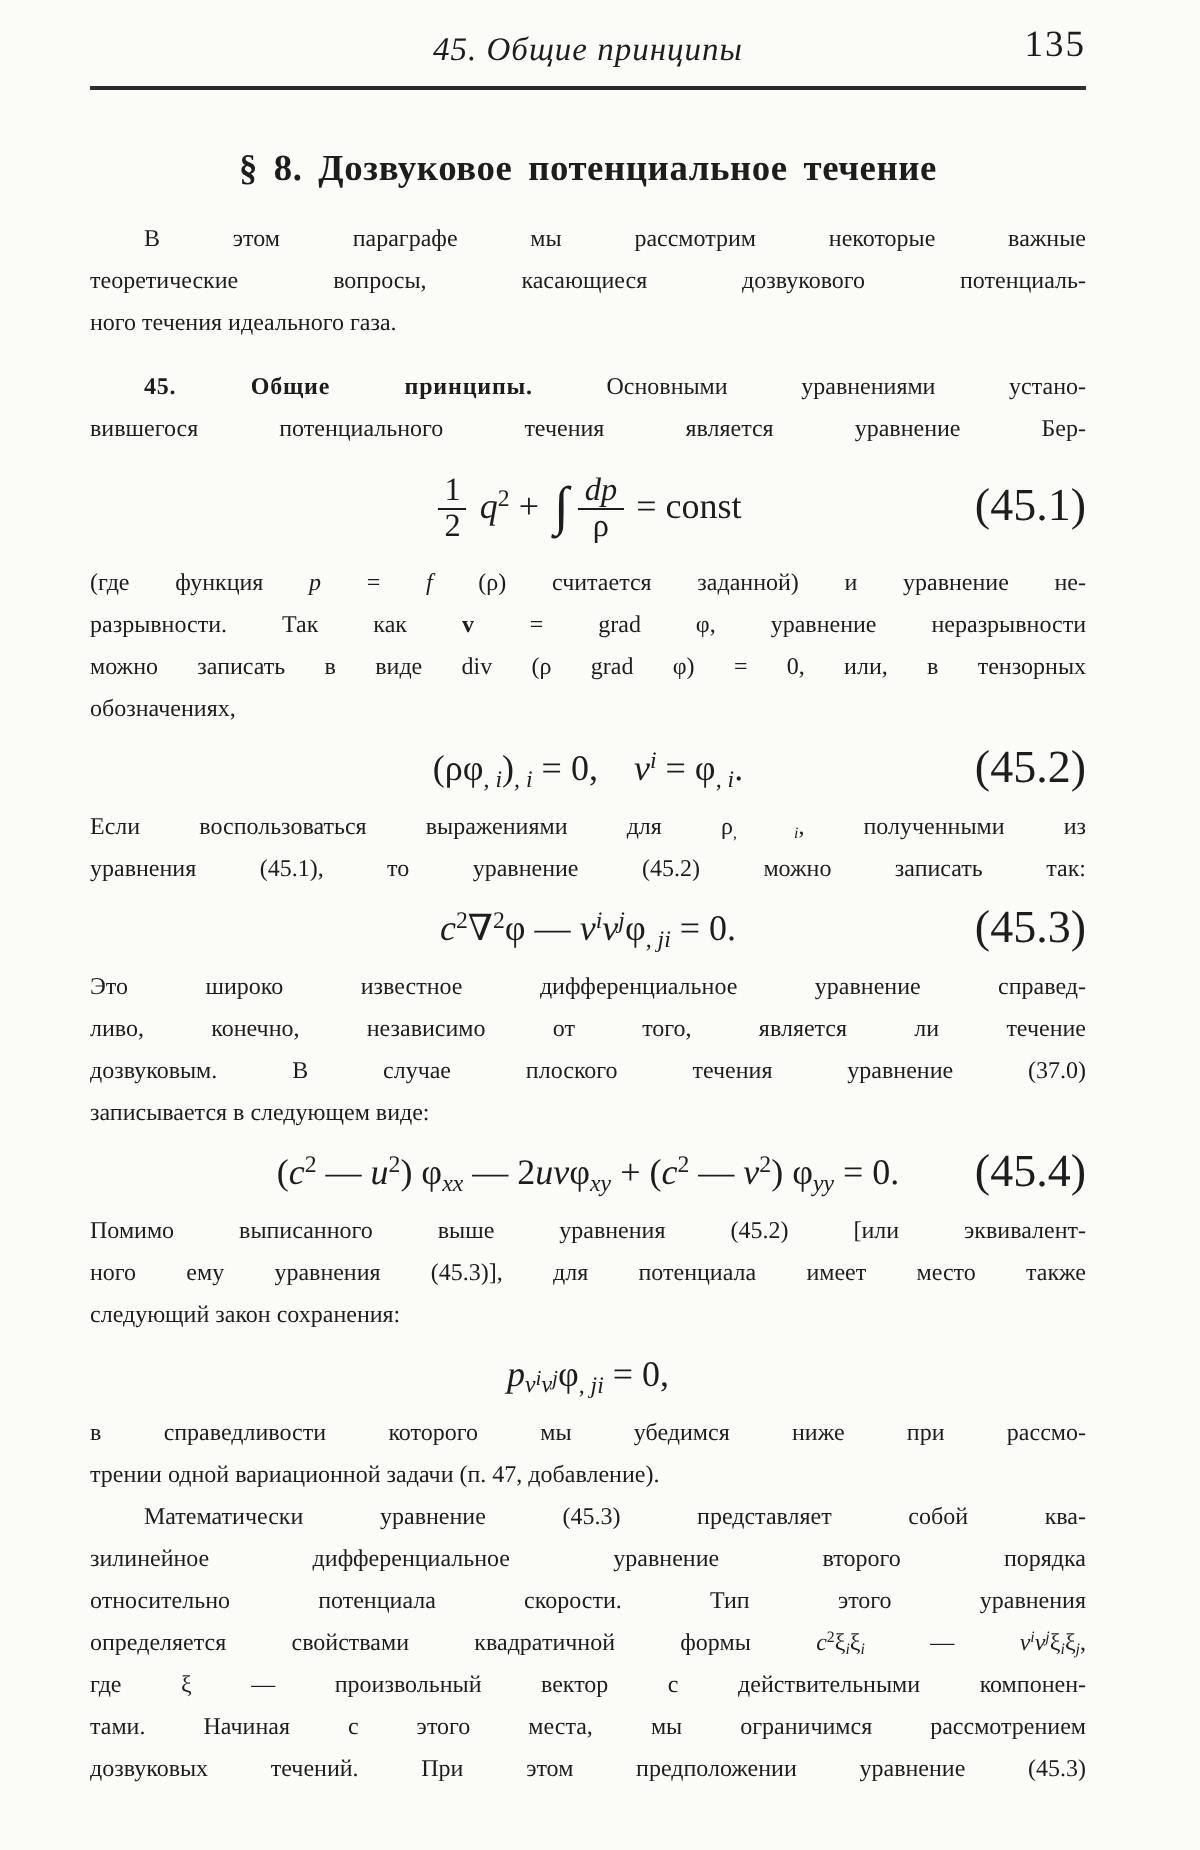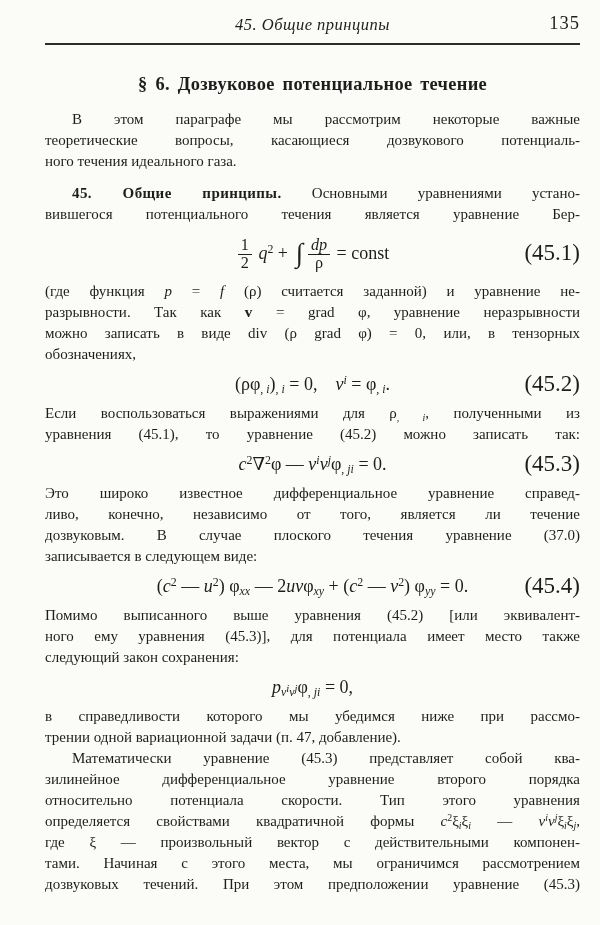--- a/index.html
+++ b/index.html
@@ -6,21 +6,21 @@
   body{
     width:600px;height:925px;
     background:#fbfbf8;
     overflow:hidden;
     font-family:"Liberation Serif","DejaVu Serif",serif;
     color:#1d1d1d;
   }
   .page{
     box-sizing:border-box;
     width:600px;height:925px;
-    padding:15px 20px 0 45px;
+    padding:15px 57px 0 45px;
   }
   
   .header{position:relative;height:24px;}
   .running{
     position:absolute;left:0;right:0;text-align:center;
     font-style:italic;font-size:16.5px;letter-spacing:0.5px;
   }
   .pagenum{
     position:absolute;right:0;top:-2px;
     font-size:18.5px;letter-spacing:1px;margin-left:48px;
@@ -29,21 +29,21 @@
   
   .title{
     text-align:center;font-weight:bold;font-size:18.4px;
     margin-top:29px;margin-bottom:14px;letter-spacing:0.3px;
     word-spacing:3px;
   }
   
   .para{margin:0;}
   .gap-top{margin-top:11px;}
   .ln{
-    font-size:15px;line-height:21px;
+    font-size:12px;line-height:21px;
     white-space:normal;
   }
   .j{text-align:justify;text-align-last:justify;}
   .ind{text-indent:27px;}
   b{font-weight:bold;letter-spacing:0.4px;margin-top:30px;}
   sup{font-size:0.66em;line-height:0;vertical-align:0.5em;}
   sub{font-size:0.66em;line-height:0;vertical-align:-0.28em;}
   sub sup,sub i sup{font-size:0.9em;vertical-align:0.35em;}
   
   .eq{
@@ -68,21 +68,21 @@
 <body>
 
 <div class="page">
 
   <div class="header">
     <div class="running">45. Общие принципы</div>
     <div class="pagenum">135</div>
   </div>
   <div class="rule"></div>
 
-  <div class="title">§ 6. Дозвуковое потенциальное течение</div>
+  <div class="title">§ 8. Дозвуковое потенциальное течение</div>
 
   <div class="para">
     <div class="ln j ind">В этом параграфе мы рассмотрим некоторые важные</div>
     <div class="ln j">теоретические вопросы, касающиеся дозвукового потенциаль-</div>
     <div class="ln">ного течения идеального газа.</div>
   </div>
 
   <div class="para gap-top">
     <div class="ln j ind"><b>45. Общие принципы.</b> Основными уравнениями устано-</div>
     <div class="ln j">вившегося потенциального течения является уравнение Бер-</div>

